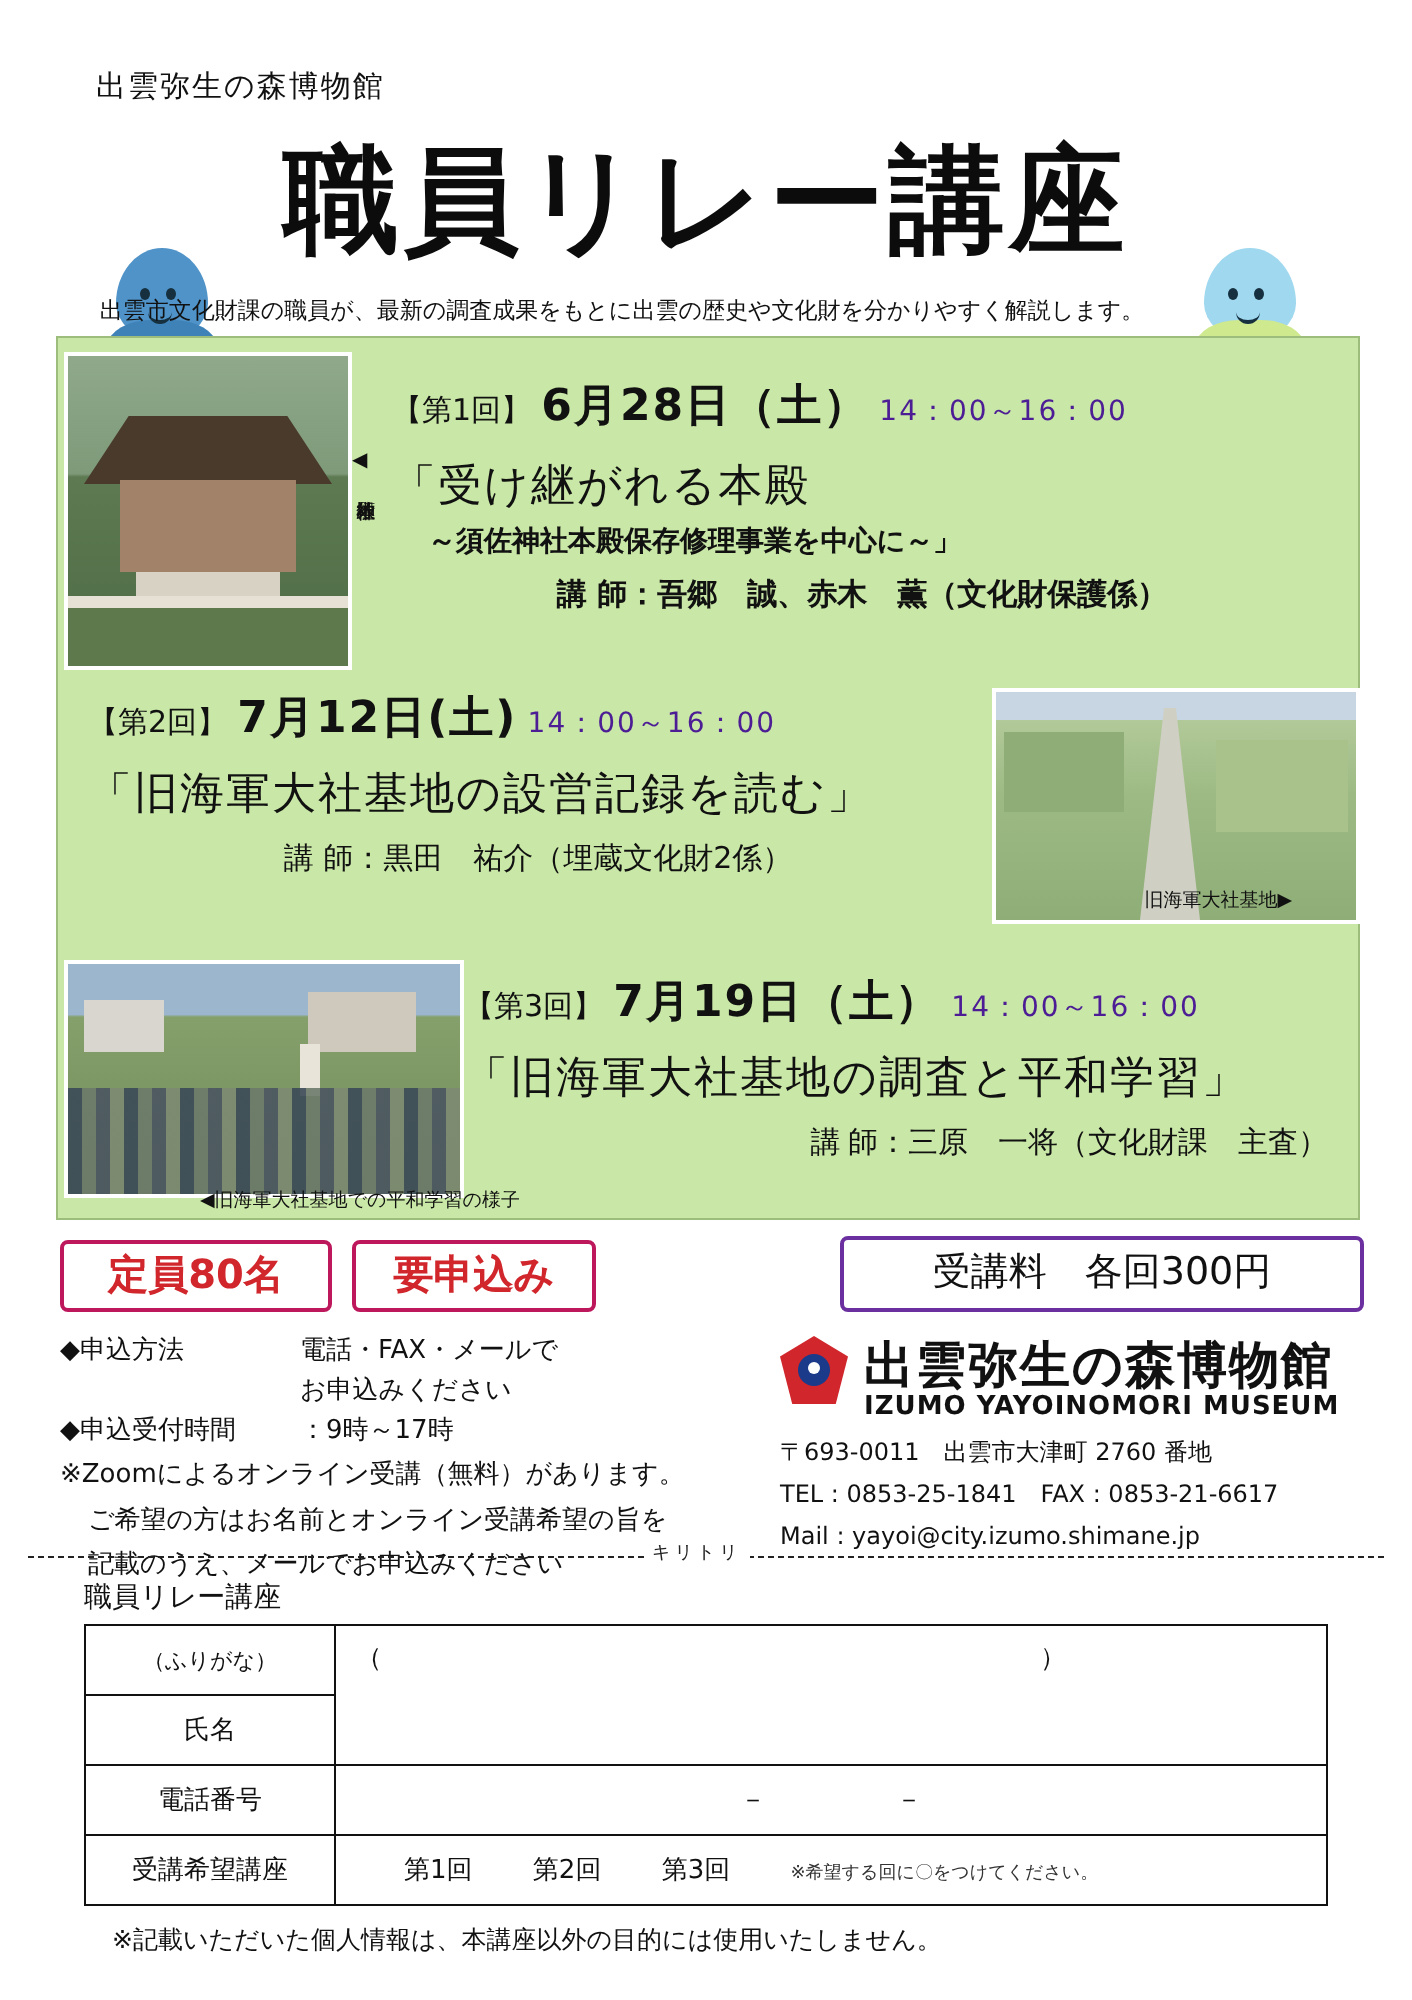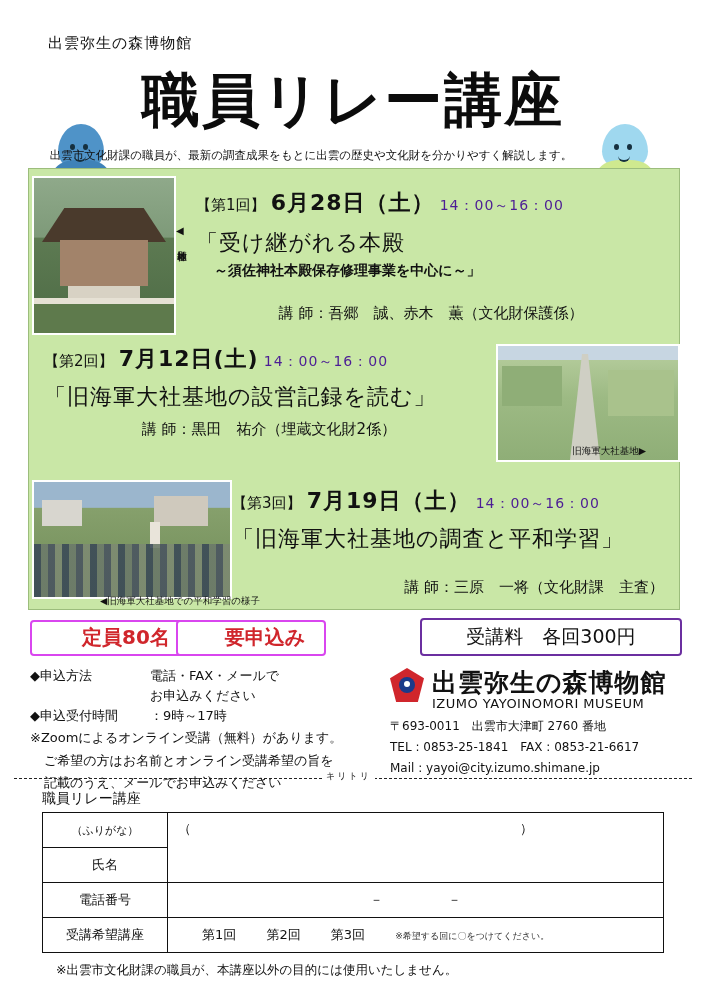--- a/index.html
+++ b/index.html
@@ -109,36 +109,35 @@
   .kai{font-size:15px;}
   .date{font-size:22px;font-weight:bold;letter-spacing:1px;}
   .time{font-size:14px;color:#4c1d95;letter-spacing:1px;}
   .ctitle{font-size:22px;font-weight:normal;letter-spacing:1px;}
   .csub{font-size:14px;font-weight:bold;}
   .lect{font-size:15px;}
 
   .course1{left:196px;top:188px;width:470px;text-align:left;}
   .course1 .r2{margin-top:10px;}
   .course1 .r3{margin-top:4px;text-align:left;padding-left:18px;}
-  .course1 .r4{margin-top:24px;text-align:center;}
+  .course1 .r4{margin-top:8px;text-align:center;font-weight:bold;}
 
   .course2{left:44px;top:344px;width:450px;}
   .course2 .r2{margin-top:8px;}
   .course2 .r3{margin-top:8px;text-align:center;}
 
   .course3{left:232px;top:486px;width:440px;}
   .course3 .r2{margin-top:8px;text-align:left;}
-  .course3 .r3{margin-top:24px;text-align:right;padding-right:8px;}
+  .course3 .r3{margin-top:8px;text-align:right;padding-right:8px;font-family:Liberation Serif, serif;}
 
   
   .badge{
-    position:absolute;border:2px solid #d946ef;border-radius:4px;
+    position:absolute;border:2px solid #be185d;border-radius:4px;
     color:#d0262c;font-weight:bold;text-align:center;
     background:#fff;
-    padding-left:28px;
   }
   .badge-capacity{left:30px;top:620px;width:132px;height:32px;line-height:30px;font-size:20px;}
   .badge-apply{left:176px;top:620px;width:118px;height:32px;line-height:30px;font-size:20px;}
   .badge-fee{
     position:absolute;left:420px;top:618px;width:258px;height:34px;line-height:32px;
     border:2px solid #6b2fa0;border-radius:4px;color:#111;font-size:19px;text-align:center;background:#fff;
   }
 
   
   .apply-block{position:absolute;left:30px;top:666px;width:350px;font-size:13px;line-height:1.55;}
@@ -149,21 +148,21 @@
   .apply-note{margin-top:2px;}
 
   
   .contact{position:absolute;left:390px;top:664px;width:300px;}
   .contact-logo{position:absolute;left:0;top:4px;width:34px;height:34px;}
   .logo-outer{position:absolute;left:0;top:0;width:34px;height:34px;
     background:#d0262c;clip-path:polygon(50% 0,100% 30%,82% 100%,18% 100%,0 30%);}
   .logo-inner{position:absolute;left:9px;top:9px;width:16px;height:16px;border-radius:50%;background:#1b3a8a;}
   .logo-dot{position:absolute;left:14px;top:13px;width:6px;height:6px;border-radius:50%;background:#fff;}
   .contact-jp{position:absolute;left:42px;top:2px;font-size:25px;font-weight:bold;letter-spacing:1px;}
-  .contact-en{position:absolute;left:42px;top:32px;font-size:13px;letter-spacing:.5px;}
+  .contact-en{position:absolute;left:42px;top:32px;font-size:13px;letter-spacing:.5px;font-weight:bold;}
   .contact-lines{position:absolute;left:0;top:52px;width:300px;font-size:12px;line-height:1.75;}
 
   
   .cutline{position:absolute;left:14px;top:778px;width:678px;border-top:1px dashed #222;}
   .cut-label{position:absolute;left:322px;top:770px;font-size:9px;background:#fff;padding:0 4px;letter-spacing:2px;color:#222;}
 
   
   .form-title{position:absolute;left:42px;top:790px;font-size:14px;}
   table.form{
     position:absolute;left:42px;top:812px;width:622px;border-collapse:collapse;
@@ -331,15 +330,15 @@
           <span class="choice">第1回</span>
           <span class="choice">第2回</span>
           <span class="choice">第3回</span>
           <span class="choice-note">※希望する回に〇をつけてください。</span>
         </span>
       </td>
     </tr>
   </tbody>
     </table>
 
-  <div class="form-foot">※出雲市文化財課の職員が、本講座以外の目的には使用いたしません。</div>
+  <div class="form-foot">※記載いただいた個人情報は、本講座以外の目的には使用いたしません。</div>
 
 </div>
 
 </body></html>

